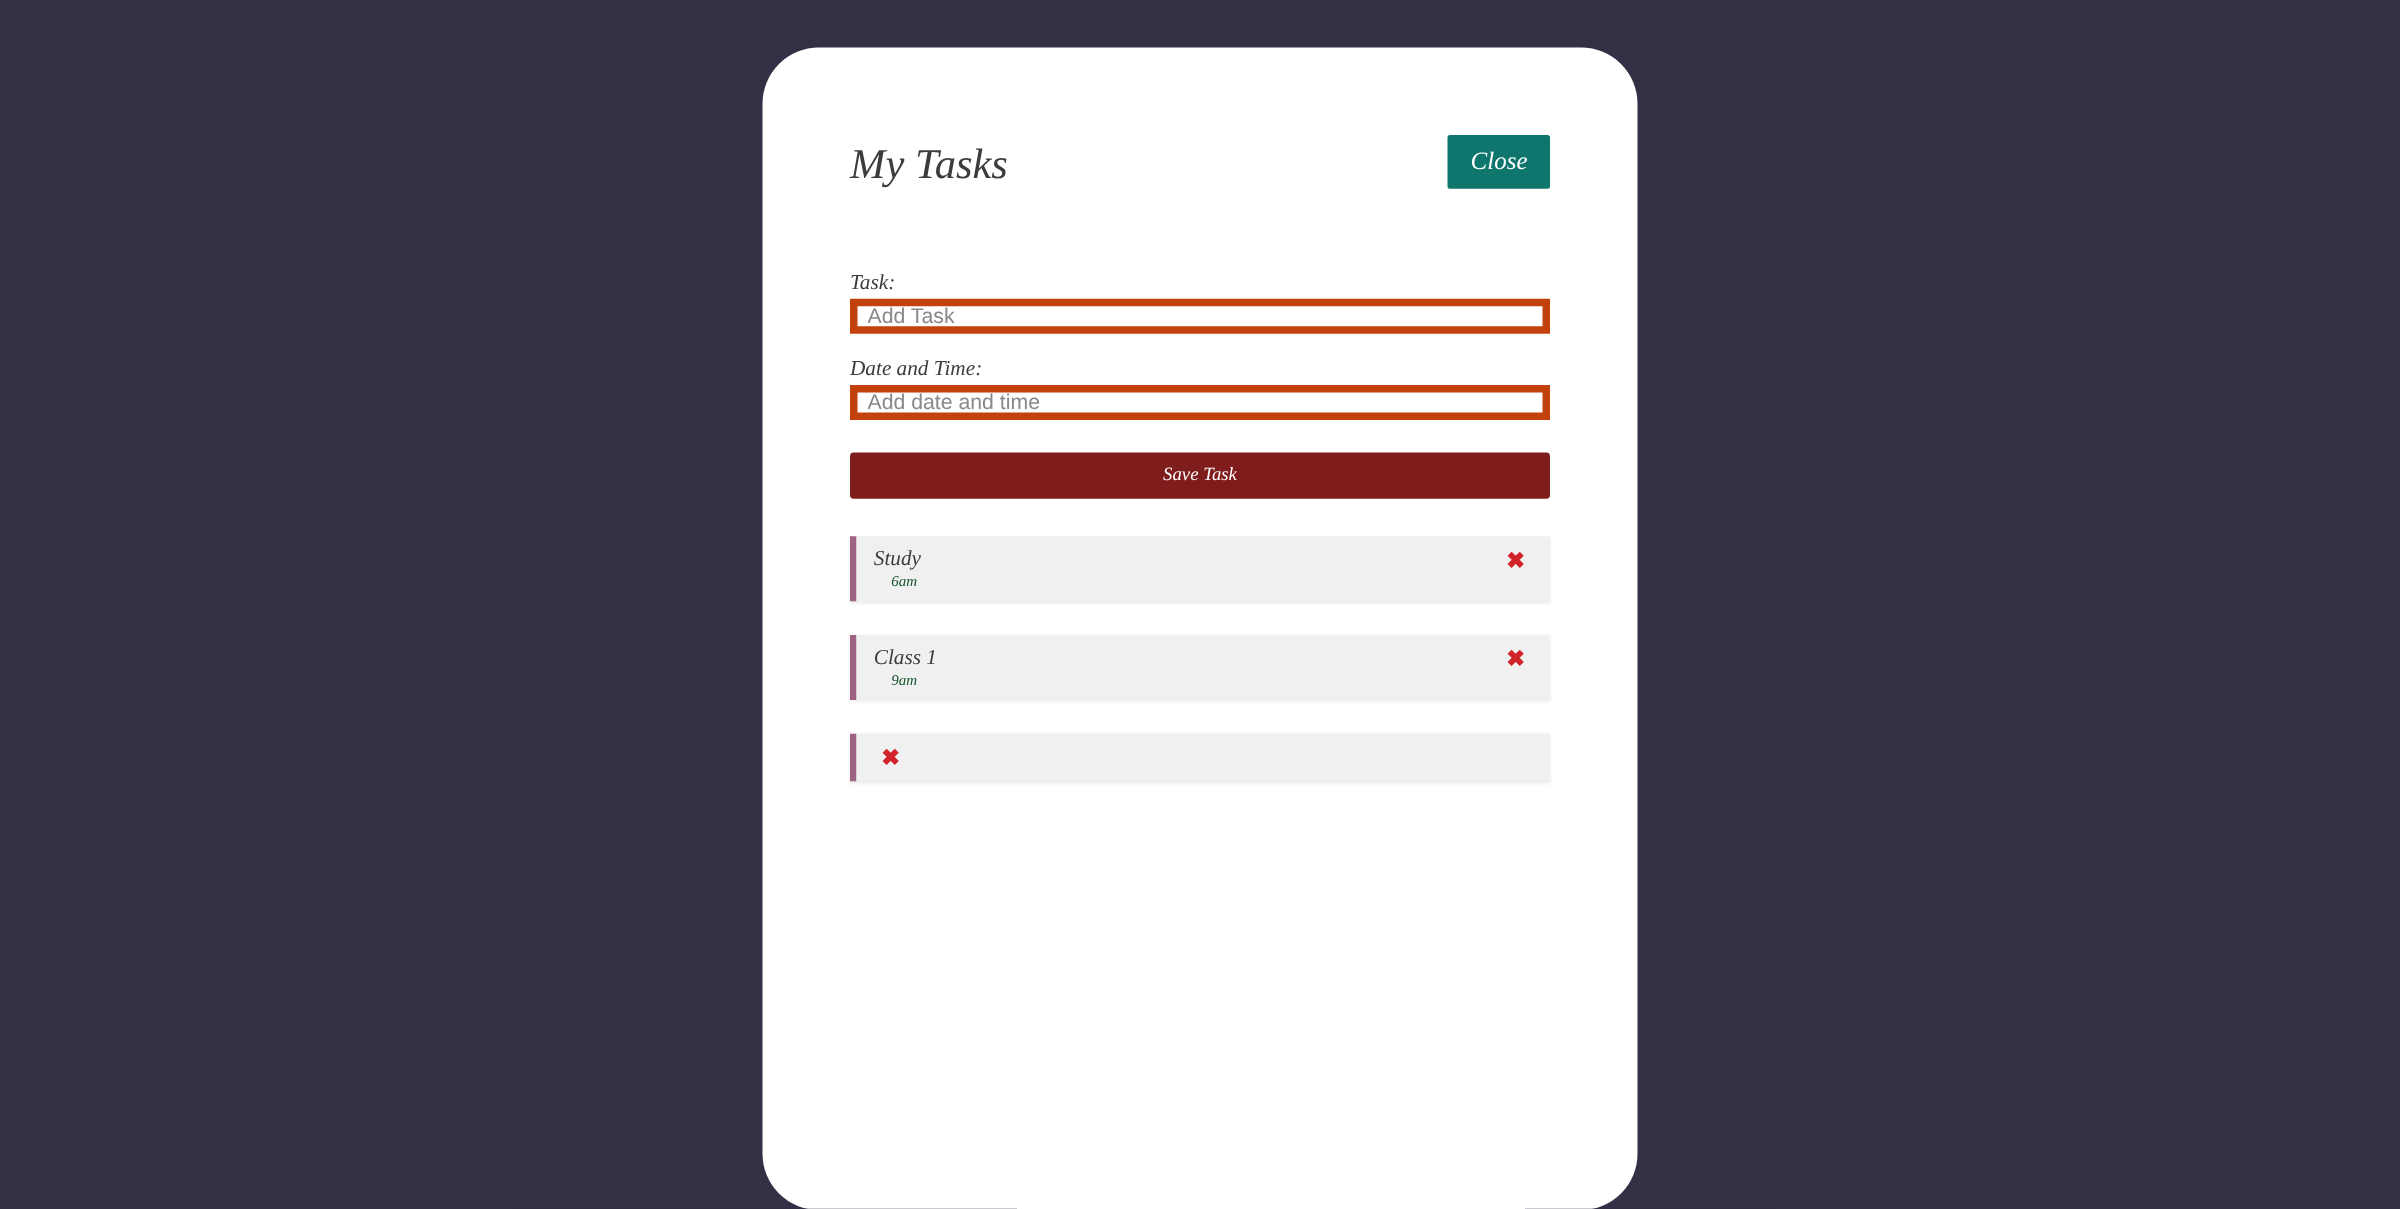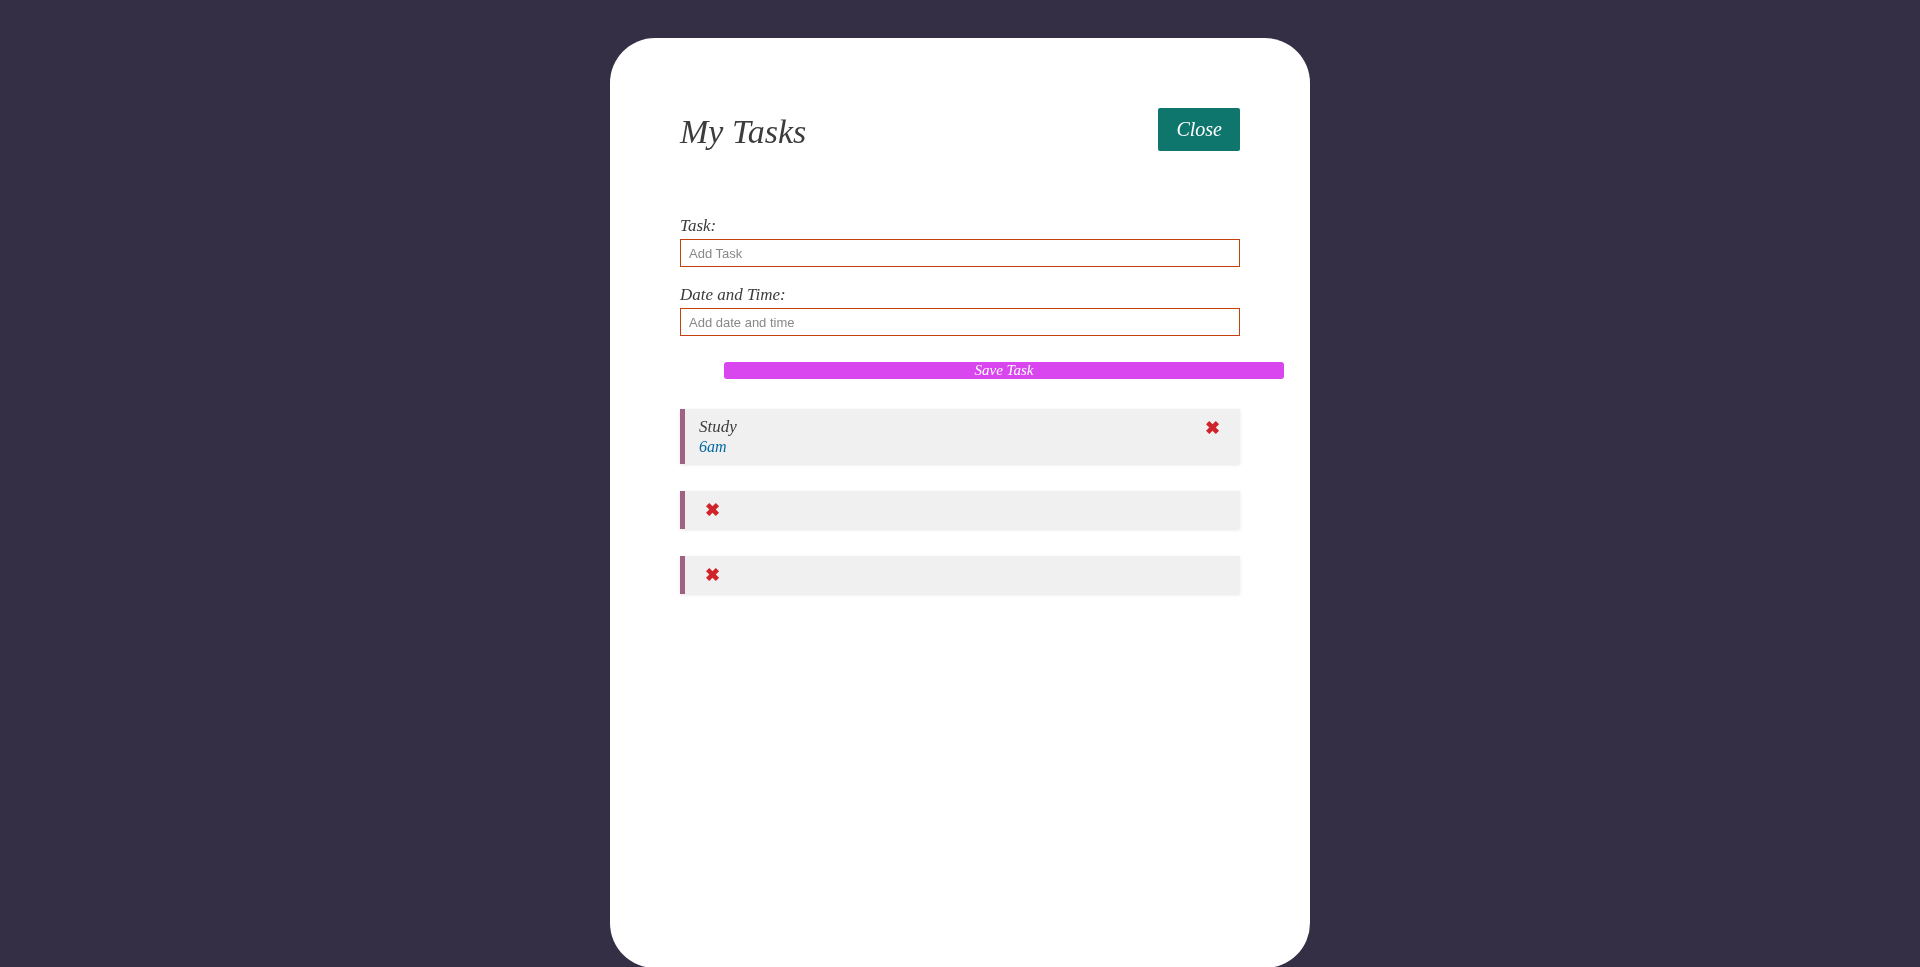--- a/index.html
+++ b/index.html
@@ -67,44 +67,44 @@
       font-size: 17px;
       color: #3c3c3c;
       margin-bottom: 3px;
       font-style: italic;
       font-family: Liberation Serif, serif;
     }
     
     .form-input {
       width: 100%;
       padding: 5px 8px;
-      border: 1px solid #c2410c;
-      font-size: 13px;
+      border: 6px solid #c2410c;
+      font-size: 17px;
       font-family: Arial, sans-serif;
       font-style: normal;
       color: #7f1d1d;
       height: 28px;
     }
     
     .form-input::placeholder {
       color: #888;
     }
     
     .save-btn {
       width: 100%;
-      background-color: #d946ef;
+      background-color: #7f1d1d;
       color: #ffffff;
       border: none;
+      padding: 10px;
       font-size: 15px;
       font-family: inherit;
       font-style: italic;
       cursor: pointer;
       border-radius: 3px;
       margin-top: 8px;
-      margin-left: 44px;
     }
     
     .task-list {
       margin-top: 30px;
     }
     
     .task-item {
       background-color: #f0f0f0;
       border-left: 5px solid #9f6282;
       padding: 8px 14px;
@@ -120,23 +120,24 @@
     }
     
     .task-name {
       font-size: 17px;
       color: #3c3c3c;
       font-style: italic;
       margin-bottom: 1px;
     }
     
     .task-time {
-      font-size: 16px;
-      color: #0369a1;
+      font-size: 12px;
+      color: #14532d;
       font-style: italic;
+      margin-left: 14px;
     }
     
     .delete-icon {
       color: #d1232a;
       font-size: 18px;
       font-weight: bold;
       cursor: pointer;
       padding: 0 6px;
       font-style: normal;
       font-family: Arial, sans-serif;
@@ -168,20 +169,24 @@
   <div class="task-list">
     <div class="task-item">
       <div class="task-content">
         <div class="task-name">Study</div>
         <div class="task-time">6am</div>
       </div>
       <span class="delete-icon">✖</span>
     </div>
 
     <div class="task-item">
+      <div class="task-content">
+        <div class="task-name">Class 1</div>
+        <div class="task-time">9am</div>
+      </div>
       <span class="delete-icon">✖</span>
     </div>
 
     <div class="task-item">
       <span class="delete-icon">✖</span>
     </div>
   </div>
 </div>
 
 </body></html>

